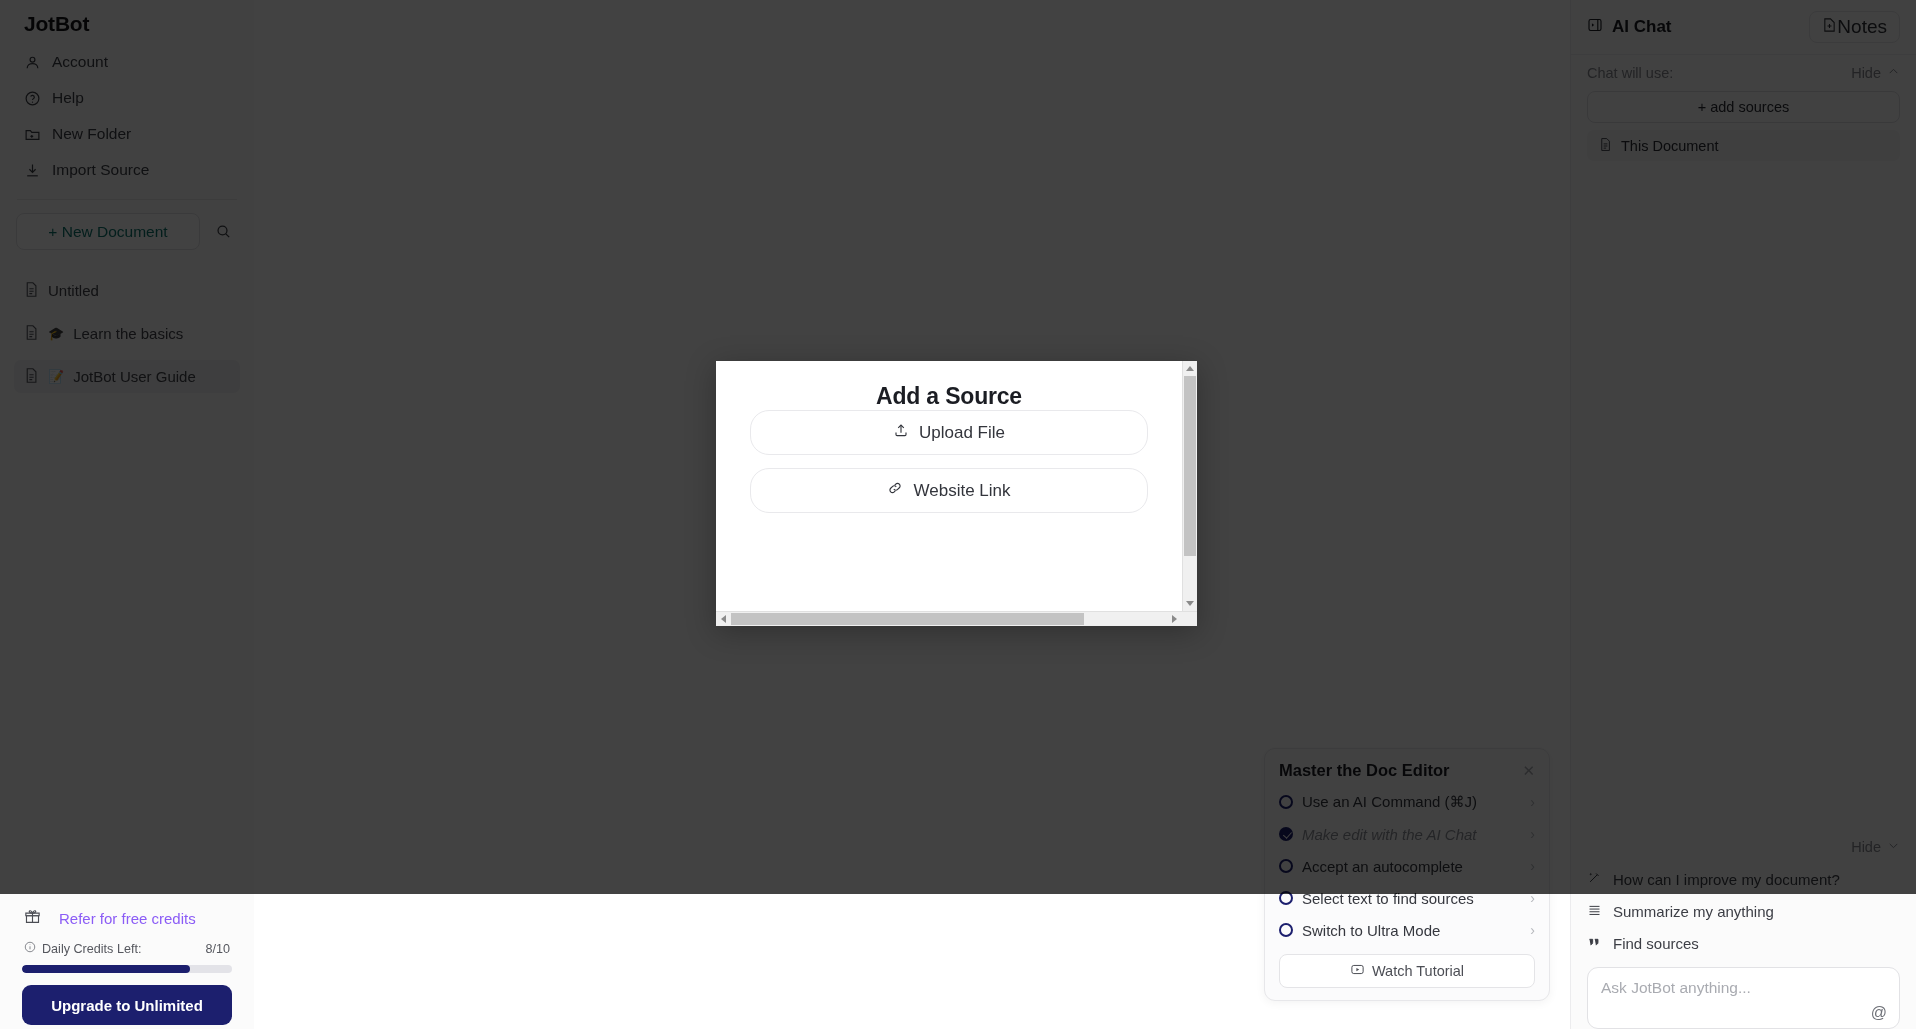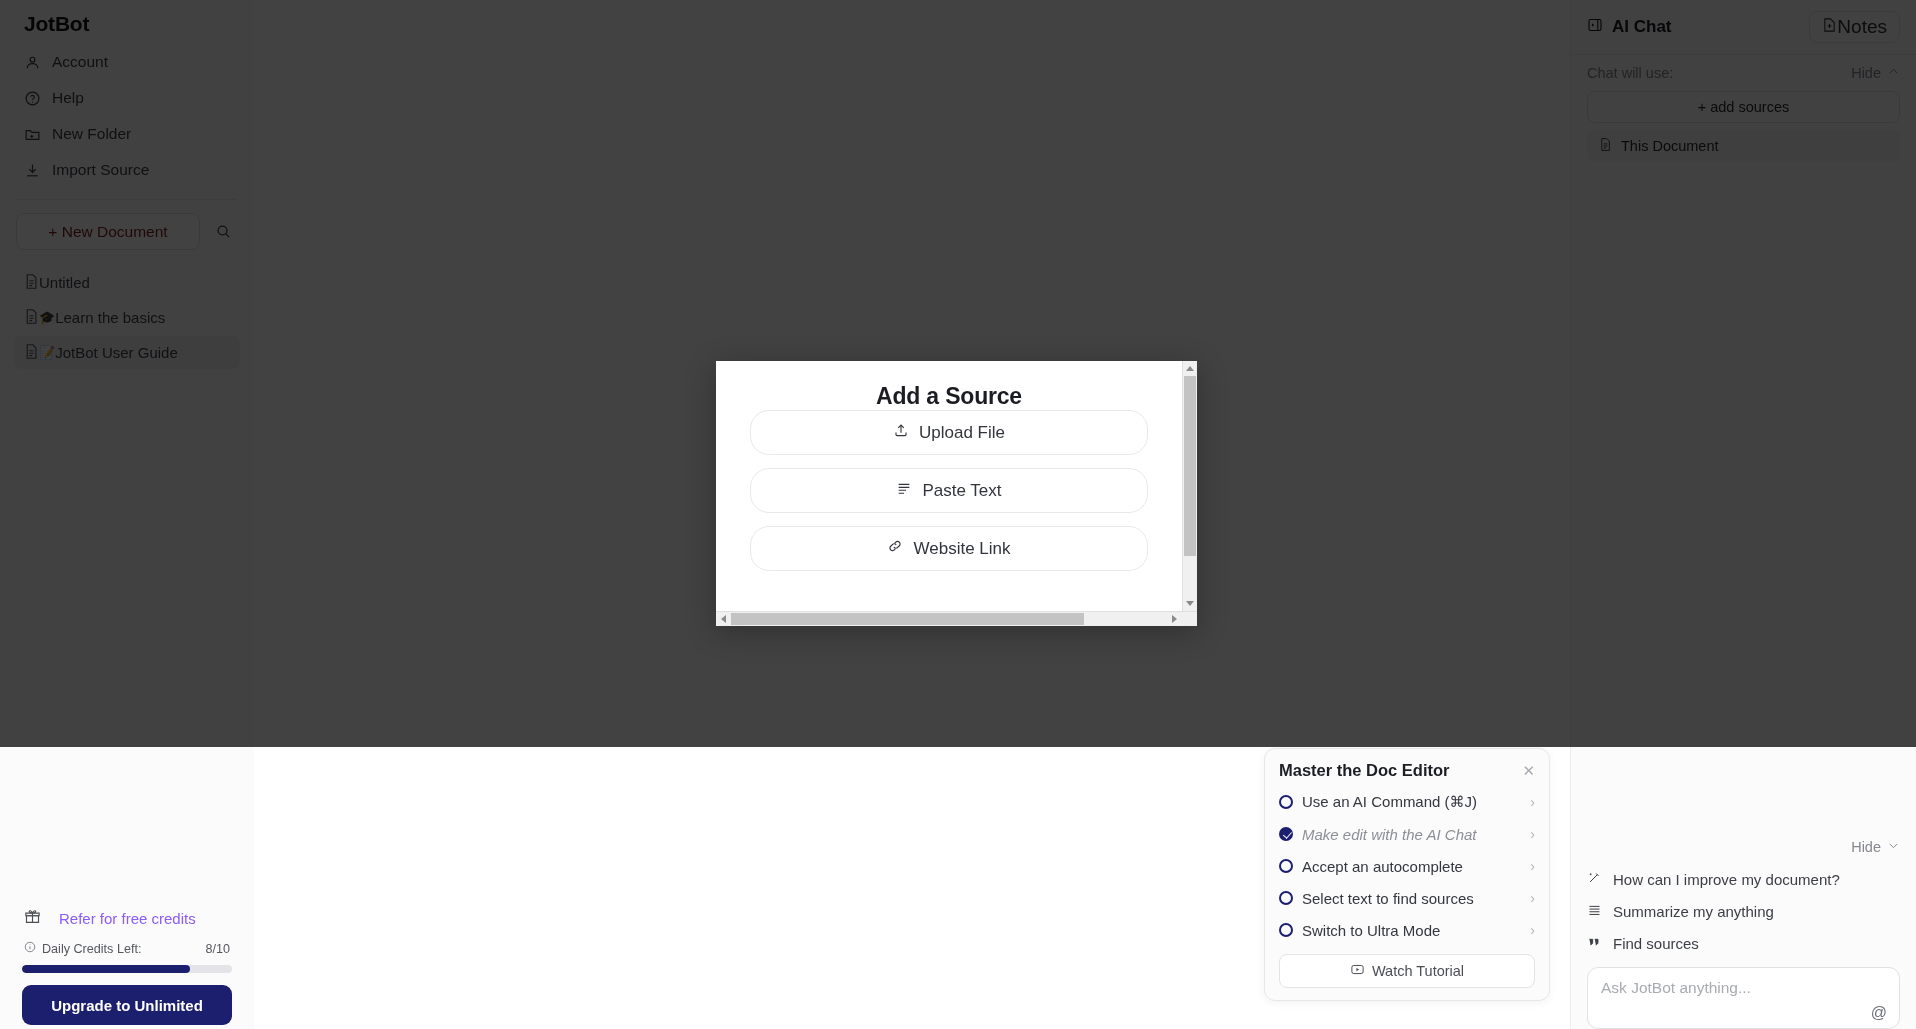--- a/index.html
+++ b/index.html
@@ -3,21 +3,21 @@
 <meta charset="utf-8">
 <title>JotBot — Add a Source</title>
 <style>
   * { box-sizing: border-box; margin: 0; padding: 0; }
   html, body {
     width: 1916px; height: 1029px;
     overflow: hidden;
     font-family: "Liberation Sans", sans-serif;
     background: #ffffff;
   }
-  #root { position: relative; width: 1916px; height: 747px; }
+  #root { position: relative; width: 1916px; height: 894px; }
 
   
   .app-layer {
     position: absolute; inset: 0;
     display: flex;
     background: #ffffff;
   }
 
   
   .sidebar {
@@ -38,30 +38,30 @@
     color: #3d3f46; font-size: 15.5px; cursor: pointer;
   }
   .nav-item .ic { width: 17px; height: 17px; display:flex; align-items:center; justify-content:center; flex:0 0 17px; }
   .nav-item .ic svg { width: 17px; height: 17px; stroke: #3d3f46; fill: none; stroke-width: 1.7; }
   .divider { height: 1px; background: #e6e6e8; margin: 11px 3px 0 3px; }
 
   .newdoc-row { display: flex; align-items: center; gap: 8px; margin-top: 13px; padding: 0 2px; }
   .newdoc-btn {
     flex: 1 1 auto; height: 37px; border: 1px solid #e1e1e4; border-radius: 8px;
     background: #fdfdfd; display: flex; align-items: center; justify-content: center;
-    gap: 7px; font-size: 15.5px; color: #7f1d1d; cursor: pointer;
+    gap: 7px; font-size: 15.5px; color: #0f766e; cursor: pointer;
   }
   .search-btn { width: 30px; height: 30px; display:flex; align-items:center; justify-content:center; cursor:pointer; }
   .search-btn svg { width: 17px; height: 17px; stroke:#3d3f46; fill:none; stroke-width:1.8; }
 
   .doclist { margin-top: 16px; display: flex; flex-direction: column; gap: 2px; }
   .doc-item {
-    display: flex; align-items: center; 
+    display: flex; align-items: center; gap: 9px;
     height: 33px; padding: 0 10px; border-radius: 7px;
-    font-size: 15px; color: #41434a; cursor: pointer; white-space: nowrap;
+    font-size: 15px; color: #41434a; cursor: pointer; white-space: nowrap; margin-top: 8px;
   }
   .doc-item.active { background: #eeeef1; }
   .doc-item .fic svg { width: 15px; height: 17px; stroke: #55575e; fill: none; stroke-width: 1.6; }
   .doc-emoji { font-size: 13px; line-height: 1; }
 
   .sidebar-bottom { margin-top: auto; padding-bottom: 4px; }
   .refer { display:flex; align-items:center; gap:18px; padding: 0 10px; height: 34px; font-size:15px; color:#8b5cf6; cursor:pointer;}
   .refer svg { width:17px; height:17px; stroke:#4b4d54; fill:none; stroke-width:1.6;}
   .credits-row { display:flex; align-items:flex-end; justify-content:space-between; padding: 6px 10px 0 10px; font-size:12.6px; color:#55575e;}
   .credits-left { display:flex; align-items:center; gap:6px; }
@@ -455,28 +455,20 @@
           <span>
             <svg viewBox="0 0 24 24">
                 <path d="M12 16.2V4.6"></path>
                 <path d="M7.8 8.8L12 4.6l4.2 4.2"></path>
                 <path d="M4.5 15.6v3.2a1.6 1.6 0 001.6 1.6h11.8a1.6 1.6 0 001.6-1.6v-3.2"></path>
               </svg>
           </span>
           <span>Upload File</span>
         </div>
 
-        <div class="src-btn">
-          <span>
-            <svg viewBox="0 0 24 24">
-                <path d="M4 6.6h16M4 11h16M4 15.4h11M4 19.8h8"></path>
-              </svg>
-          </span>
-          <span>Paste Text</span>
-        </div>
 
         <div class="src-btn">
           <span>
             <svg viewBox="0 0 24 24">
                 <path d="M10.2 13.8a3.8 3.8 0 005.7.4l2.6-2.6a3.8 3.8 0 10-5.4-5.4l-1.5 1.5"></path>
                 <path d="M13.8 10.2a3.8 3.8 0 00-5.7-.4l-2.6 2.6a3.8 3.8 0 105.4 5.4l1.5-1.5"></path>
               </svg>
           </span>
           <span>Website Link</span>
         </div>

